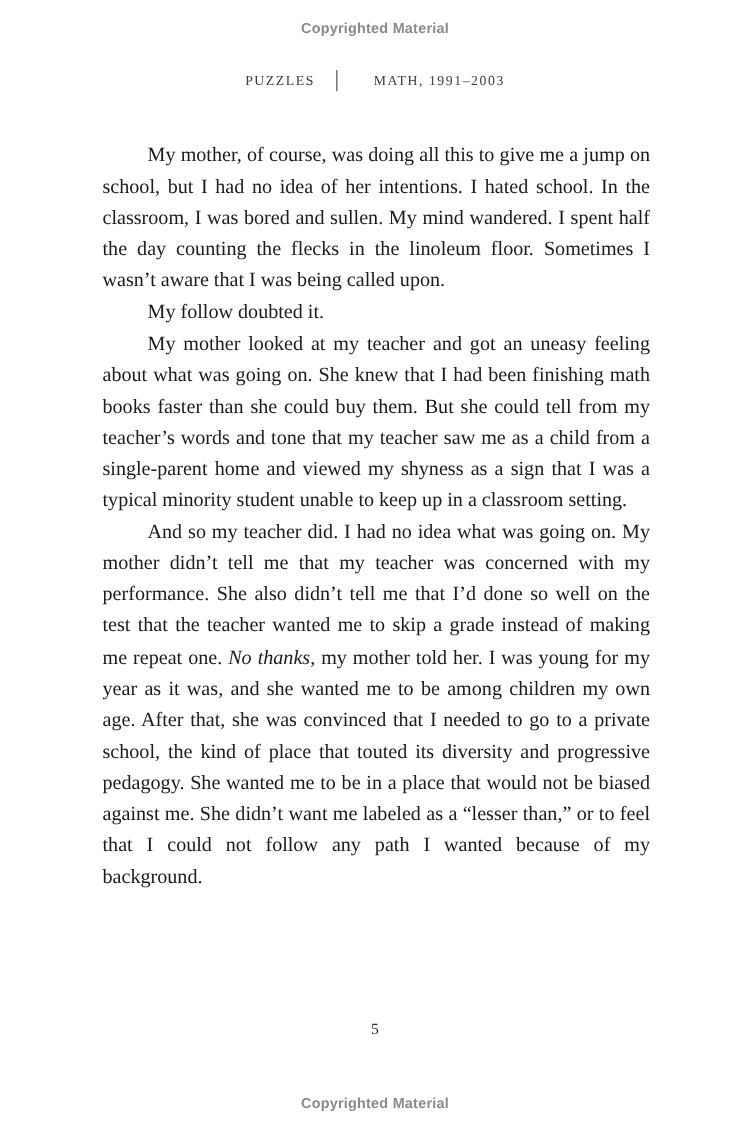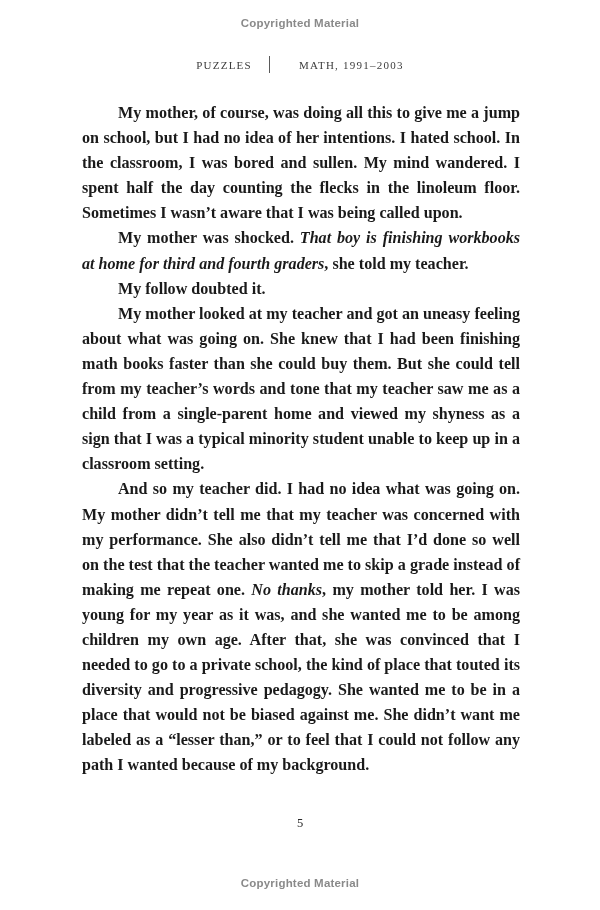--- a/index.html
+++ b/index.html
@@ -64,24 +64,23 @@
   .rh-rule {
     width: 1px;
     height: 17px;
     background: #5a5a5a;
     flex: 0 0 auto;
   }
 
   
   .textblock {
     position: absolute;
-    top: 100px;
+    top: 112px;
     left: 82px;
     width: 438px;
-    font-weight: bold;
   }
   .textblock p {
     margin: 0;
     font-size: 16.1px;
     line-height: 25.1px;
     text-align: justify;
     text-justify: inter-word;
     text-indent: 36px;
     hyphens: manual;
     -webkit-hyphens: manual;
@@ -110,21 +109,20 @@
   <div class="watermark watermark-top">Copyrighted Material</div>
 
   <div class="running-head">
     <span class="rh-text rh-left">Puzzles</span>
     <span class="rh-rule"></span>
     <span class="rh-text rh-right">Math, 1991–2003</span>
   </div>
 
   <div class="textblock">
       <p>My mother, of course, was doing all this to give me a jump on school, but I had no idea of her intentions. I hated school. In the classroom, I was bored and sullen. My mind wandered. I spent half the day counting the flecks in the linoleum floor. Sometimes I wasn’t aware that I was being called upon.</p>
-      <p>My mother was shocked. <i>That boy is finishing workbooks at home for third and fourth graders</i>, she told my teacher.</p>
       <p>My follow doubted it.</p>
       <p>My mother looked at my teacher and got an uneasy feeling about what was going on. She knew that I had been finishing math books faster than she could buy them. But she could tell from my teacher’s words and tone that my teacher saw me as a child from a single-parent home and viewed my shyness as a sign that I was a typical minority student unable to keep up in a classroom setting.</p>
       <p>And so my teacher did. I had no idea what was going on. My mother didn’t tell me that my teacher was concerned with my performance. She also didn’t tell me that I’d done so well on the test that the teacher wanted me to skip a grade instead of making me repeat one. <i>No thanks</i>, my mother told her. I was young for my year as it was, and she wanted me to be among children my own age. After that, she was convinced that I needed to go to a private school, the kind of place that touted its diversity and progressive pedagogy. She wanted me to be in a place that would not be biased against me. She didn’t want me labeled as a “lesser than,” or to feel that I could not follow any path I wanted because of my background.</p>
     </div>
 
   <div class="folio">5</div>
 
   <div class="watermark watermark-bottom">Copyrighted Material</div>
 
 </div>

